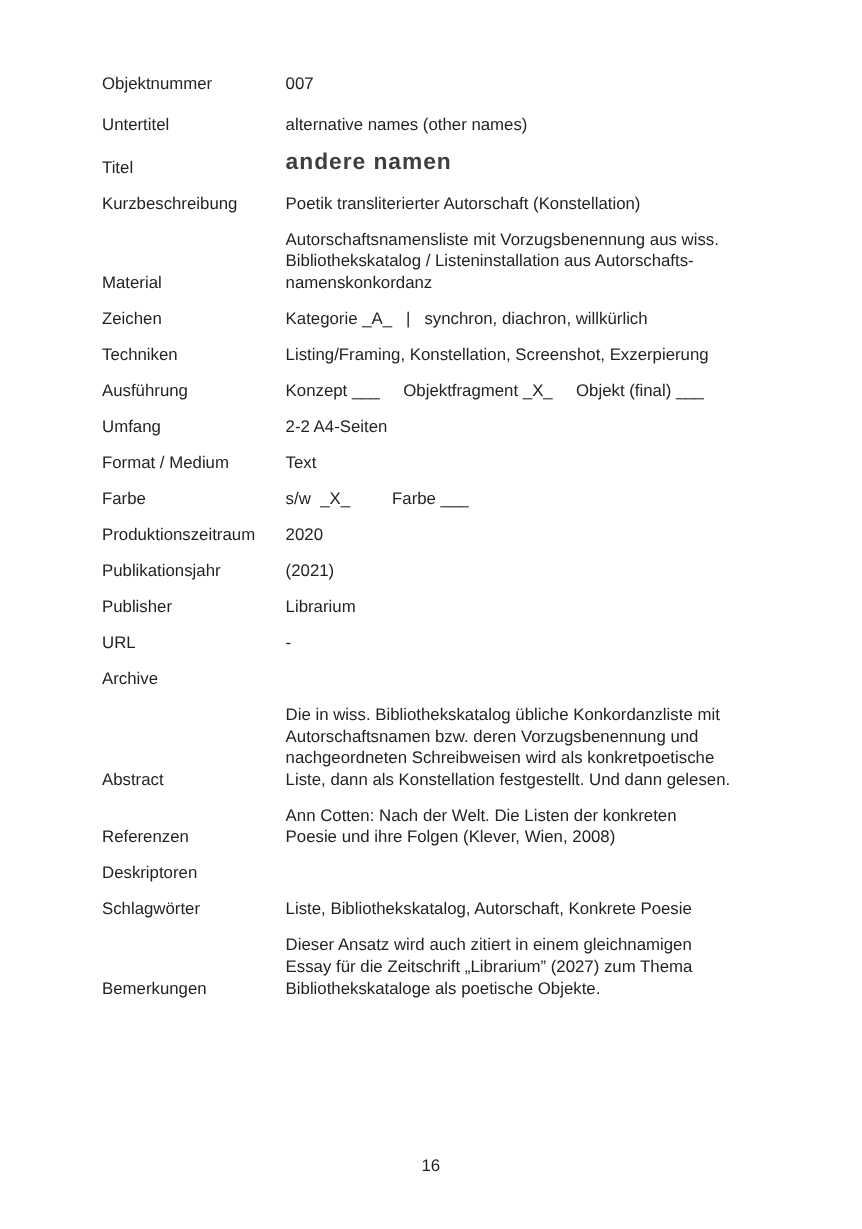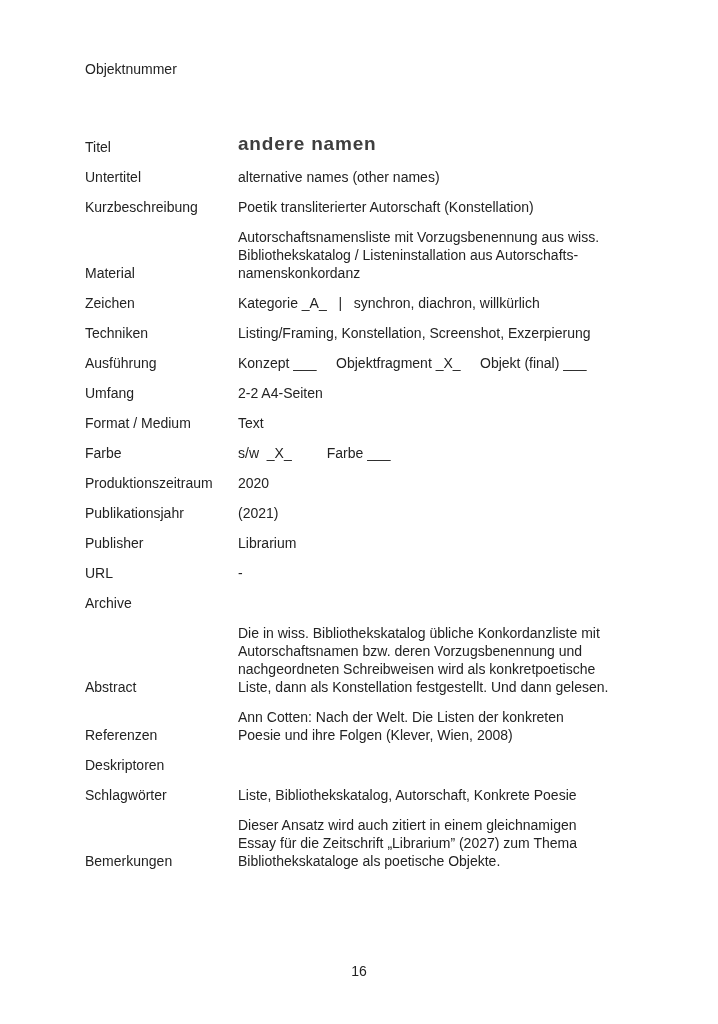--- a/index.html
+++ b/index.html
@@ -29,21 +29,21 @@
     line-height: 18px;
   }
   .label {
     flex: 0 0 153px;
     width: 153px;
   }
   .value {
     flex: 1 1 auto;
     white-space: pre-wrap;
   }
-  .row--objektnummer { margin-bottom: 54px; }
+  .row--objektnummer { margin-bottom: 16px; }
   .row--titel .value {
     font-size: 19px;
     line-height: 24px;
     font-weight: bold;
     letter-spacing: 0.8px;
     color: #3e3e3e;
   }
   .page-number {
     position: absolute;
     top: 962px;
@@ -56,30 +56,31 @@
   }
 </style>
 </head>
 <body>
 
 <div class="page">
   <div class="content">
 
     <div class="row row--objektnummer">
       <div class="cell label">Objektnummer</div>
+      <div class="cell value">007</div>
+    </div>
+
+    <div class="row">
+      <div class="cell label">Untertitel</div>
+      <div class="cell value">alternative names (other names)</div>
     </div>
 
     <div class="row row--titel">
       <div class="cell label">Titel</div>
       <div class="cell value">andere namen</div>
-    </div>
-
-    <div class="row">
-      <div class="cell label">Untertitel</div>
-      <div class="cell value">alternative names (other names)</div>
     </div>
 
     <div class="row">
       <div class="cell label">Kurzbeschreibung</div>
       <div class="cell value">Poetik transliterierter Autorschaft (Konstellation)</div>
     </div>
 
     <div class="row">
       <div class="cell label">Material</div>
       <div class="cell value">Autorschaftsnamensliste mit Vorzugsbenennung aus wiss.

